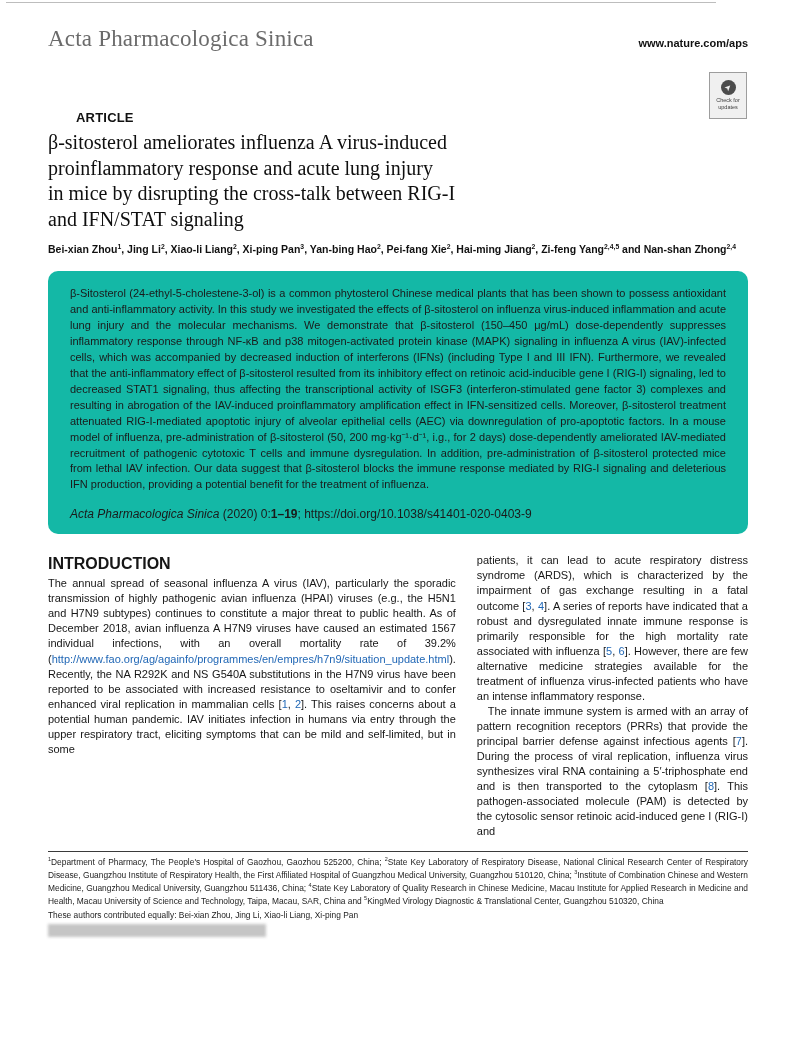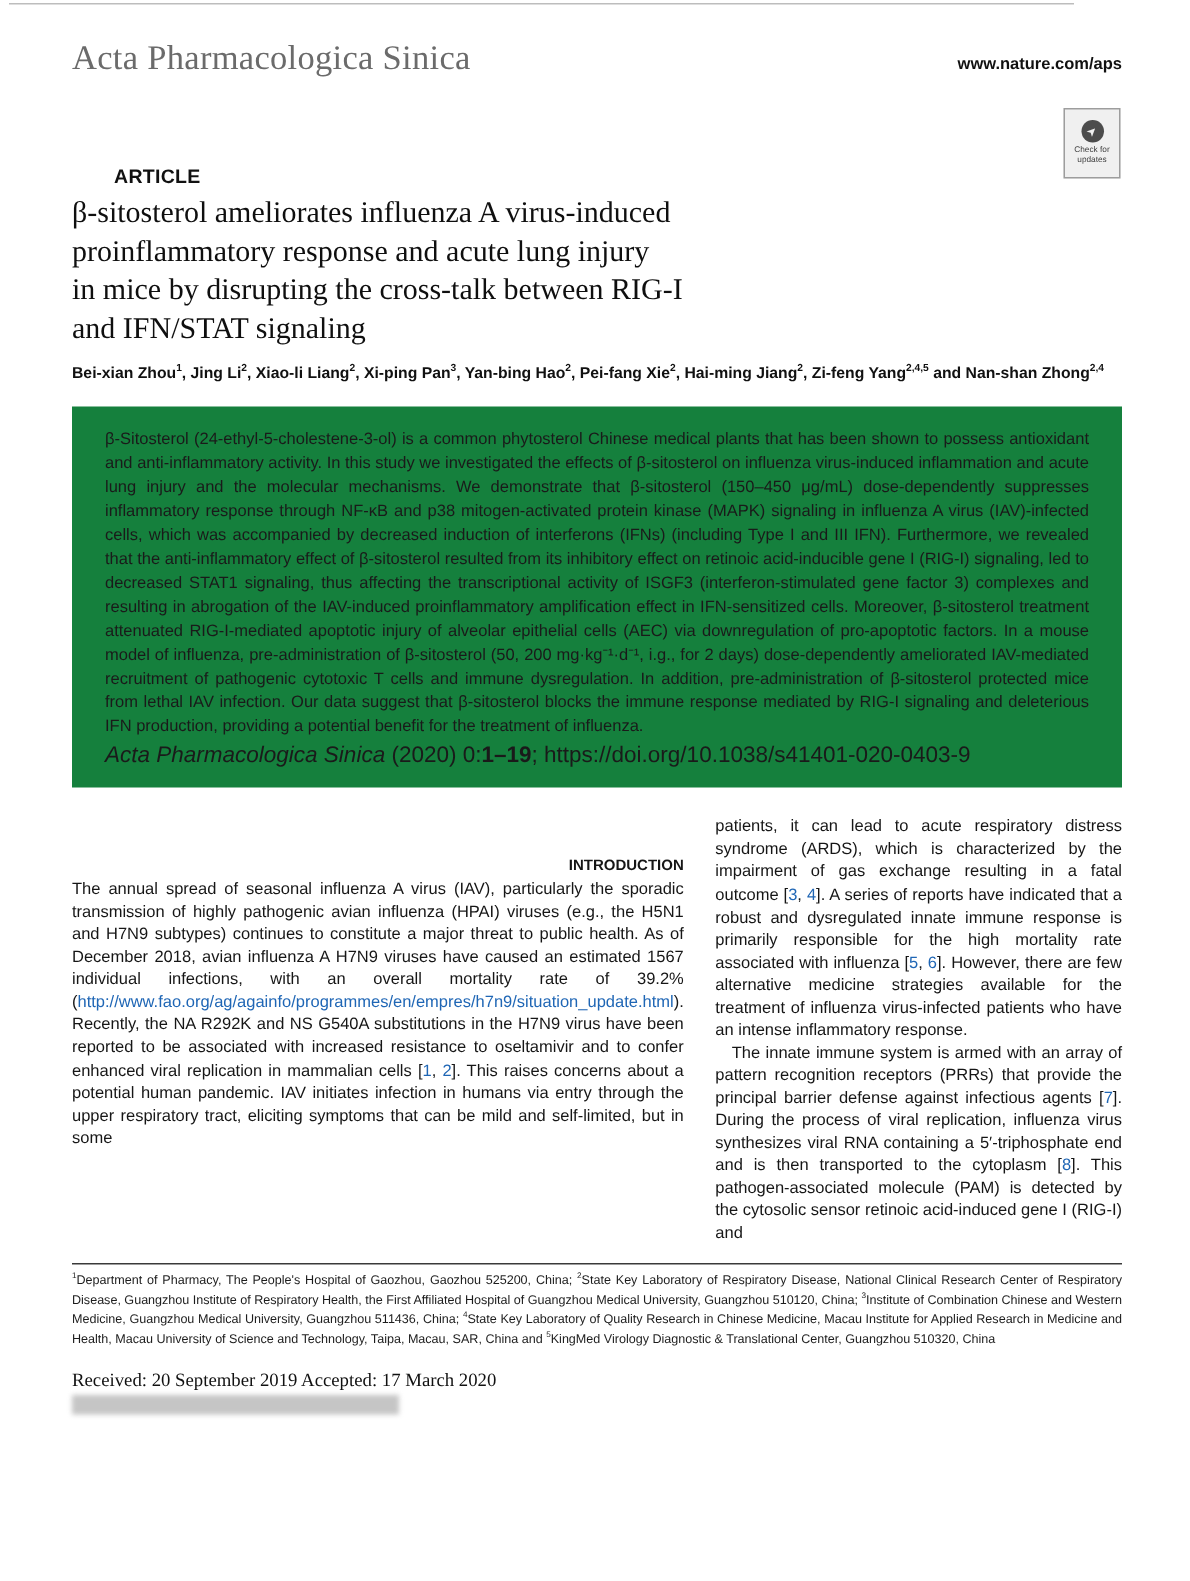--- a/index.html
+++ b/index.html
@@ -25,30 +25,30 @@
 
   .article-label{font-weight:bold;font-size:13px;letter-spacing:.2px;margin-top:58px;color:#111;margin-left:28px;}
 
   .paper-title{font-family:"Liberation Serif",serif;font-weight:400;font-size:20px;line-height:1.28;
     color:#0f0f0f;margin-top:5px;white-space:pre-line;}
 
   .authors{font-size:10.5px;font-weight:bold;line-height:1.5;margin-top:10px;max-width:690px;color:#111;}
   .authors sup, .seg-sup{font-size:.65em;vertical-align:super;line-height:0;}
 
   
-  .abstract-box{background:#15803d;margin-top:13px;padding:15px 22px 13px 22px;}
+  .abstract-box{background:#14b8a6;margin-top:13px;padding:15px 22px 13px 22px;border-radius:10px;}
   .abstract-text{font-size:11px;line-height:1.45;text-align:justify;color:#1a1a1a;}
   .keywords{font-size:11px;margin-top:13px;color:#1a1a1a;}
   .keywords .kw-label{font-weight:bold;}
-  .citation{font-size:15px;margin-top:2px;color:#1a1a1a;}
+  .citation{font-size:12px;margin-top:14px;color:#1a1a1a;}
 
   
   .columns{display:flex;gap:21px;margin-top:19px;}
   .col{flex:1;font-size:11px;line-height:1.37;text-align:justify;color:#161616;}
-  .intro-heading{font-weight:bold;font-size:10px;margin-bottom:1px;text-align:right;margin-top:27px;}
+  .intro-heading{font-weight:bold;font-size:16px;margin-bottom:1px;text-align:left;}
   .para-indent{text-indent:11px;}
   .seg-link{color:#1f66b5;text-decoration:none;cursor:pointer;}
   .seg-bold{font-weight:bold;}
   .seg-italic{font-style:italic;}
 
   
   .footnotes-rule{border:0;border-top:1px solid #3a3a3a;margin:11px 0 0 0;}
   .affiliations{font-size:8.4px;line-height:1.58;text-align:justify;color:#1d1d1d;margin-top:4px;}
   .fn-line{font-size:8.4px;line-height:1.58;color:#1d1d1d;}
 
@@ -94,17 +94,17 @@
       <div><span>The annual spread of seasonal influenza A virus (IAV), particularly the sporadic transmission of highly pathogenic avian influenza (HPAI) viruses (e.g., the H5N1 and H7N9 subtypes) continues to constitute a major threat to public health. As of December 2018, avian influenza A H7N9 viruses have caused an estimated 1567 individual infections, with an overall mortality rate of 39.2% (</span><a class="seg-link">http://www.fao.org/ag/againfo/programmes/en/empres/h7n9/situation_update.html</a><span>). Recently, the NA R292K and NS G540A substitutions in the H7N9 virus have been reported to be associated with increased resistance to oseltamivir and to confer enhanced viral replication in mammalian cells [</span><a class="seg-link">1</a><span>, </span><a class="seg-link">2</a><span>]. This raises concerns about a potential human pandemic. IAV initiates infection in humans via entry through the upper respiratory tract, eliciting symptoms that can be mild and self-limited, but in some</span></div>
     </div>
     <div class="col">
       <div><span>patients, it can lead to acute respiratory distress syndrome (ARDS), which is characterized by the impairment of gas exchange resulting in a fatal outcome [</span><a class="seg-link">3</a><span>, </span><a class="seg-link">4</a><span>]. A series of reports have indicated that a robust and dysregulated innate immune response is primarily responsible for the high mortality rate associated with influenza [</span><a class="seg-link">5</a><span>, </span><a class="seg-link">6</a><span>]. However, there are few alternative medicine strategies available for the treatment of influenza virus-infected patients who have an intense inflammatory response.</span></div>
       <div class="para-indent"><span>The innate immune system is armed with an array of pattern recognition receptors (PRRs) that provide the principal barrier defense against infectious agents [</span><a class="seg-link">7</a><span>]. During the process of viral replication, influenza virus synthesizes viral RNA containing a 5′-triphosphate end and is then transported to the cytoplasm [</span><a class="seg-link">8</a><span>]. This pathogen-associated molecule (PAM) is detected by the cytosolic sensor retinoic acid-induced gene I (RIG-I) and</span></div>
     </div>
   </div>
 
   <hr class="footnotes-rule">
   <div class="affiliations"><span class="seg-sup">1</span><span>Department of Pharmacy, The People's Hospital of Gaozhou, Gaozhou 525200, China; </span><span class="seg-sup">2</span><span>State Key Laboratory of Respiratory Disease, National Clinical Research Center of Respiratory Disease, Guangzhou Institute of Respiratory Health, the First Affiliated Hospital of Guangzhou Medical University, Guangzhou 510120, China; </span><span class="seg-sup">3</span><span>Institute of Combination Chinese and Western Medicine, Guangzhou Medical University, Guangzhou 511436, China; </span><span class="seg-sup">4</span><span>State Key Laboratory of Quality Research in Chinese Medicine, Macau Institute for Applied Research in Medicine and Health, Macau University of Science and Technology, Taipa, Macau, SAR, China and </span><span class="seg-sup">5</span><span>KingMed Virology Diagnostic &amp; Translational Center, Guangzhou 510320, China</span></div>
+  <div class="fn-line">These authors contributed equally: Bei-xian Zhou, Jing Li, Xiao-li Liang, Xi-ping Pan</div>
 
-  <div class="received">Received: 20 September 2019 Accepted: 17 March 2020</div>
   <div class="smudge"></div>
 
 </div>
 
 </body></html>

